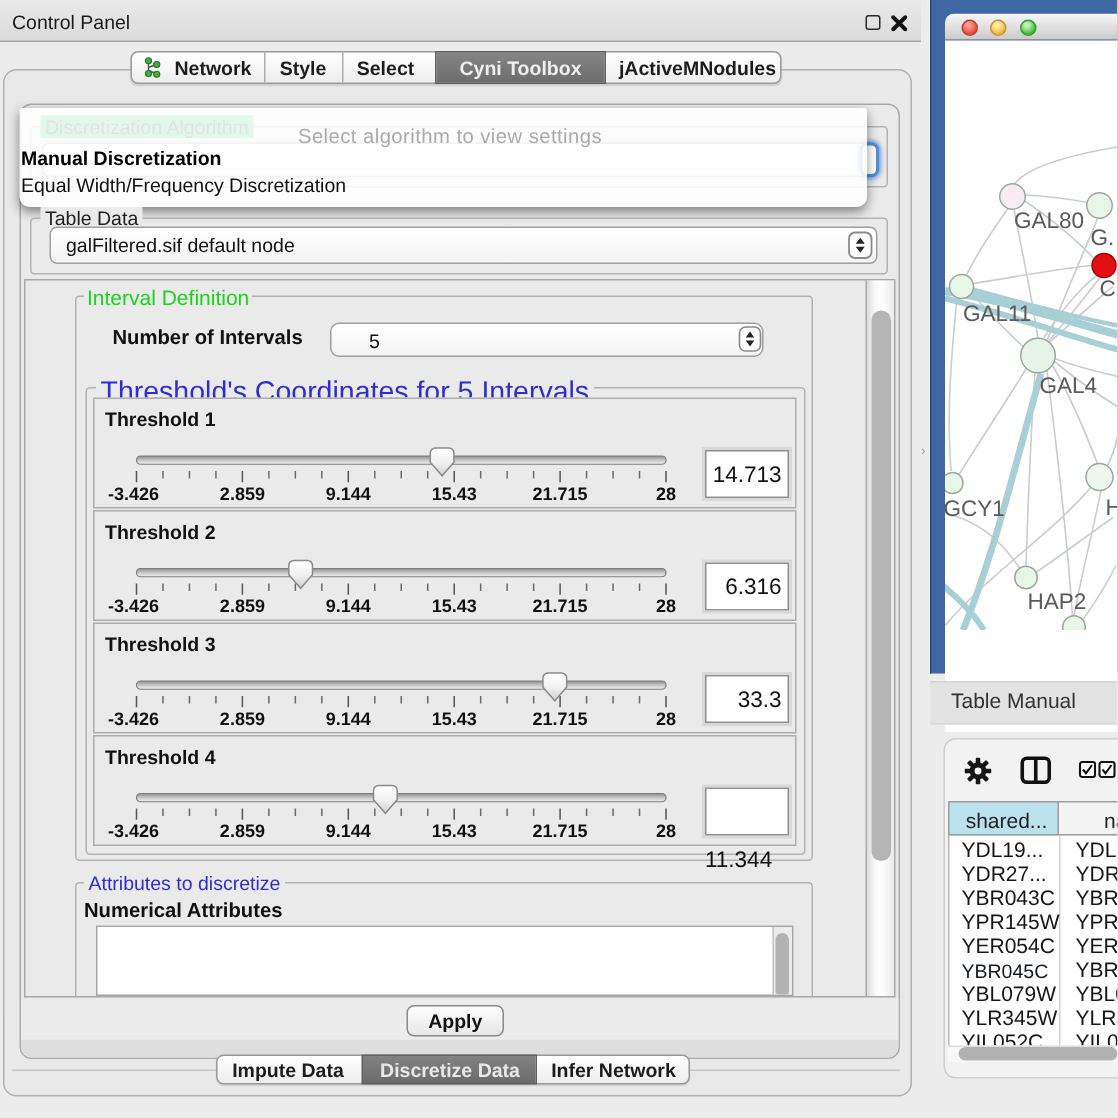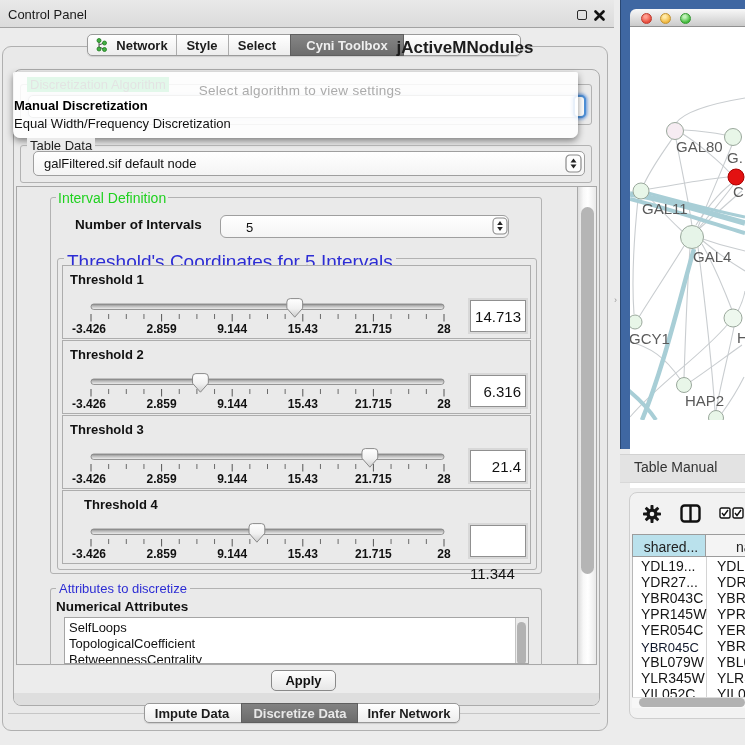--- a/index.html
+++ b/index.html
@@ -26,21 +26,21 @@
 <path d="M5 5 L5 13 M5 9 L10 7 M5 11 L10 13" stroke="#555" stroke-width="1" fill="none"></path>
 <circle cx="5" cy="4.5" r="2" fill="#44b044" stroke="#1d7a1d" stroke-width="0.8"></circle>
 <circle cx="10.5" cy="7" r="2" fill="#44b044" stroke="#1d7a1d" stroke-width="0.8"></circle>
 <circle cx="5" cy="13" r="2" fill="#44b044" stroke="#1d7a1d" stroke-width="0.8"></circle>
 <circle cx="10.5" cy="13.5" r="2" fill="#44b044" stroke="#1d7a1d" stroke-width="0.8"></circle>
 </svg>
 <div class="txt" style="left:42px;top:38px;width:200px;text-align:center;font-size:13px;font-weight:600;color:#1c1c1c;">Network</div>
 <div class="txt" style="left:102px;top:38px;width:200px;text-align:center;font-size:13px;font-weight:600;color:#1c1c1c;">Style</div>
 <div class="txt" style="left:157px;top:38px;width:200px;text-align:center;font-size:13px;font-weight:600;color:#1c1c1c;">Select</div>
 <div class="txt" style="left:247px;top:38px;width:200px;text-align:center;font-size:13px;font-weight:600;color:#efefef;">Cyni Toolbox</div>
-<div class="txt" style="left:365px;top:38px;width:200px;text-align:center;font-size:17px;font-weight:600;color:#1c1c1c;">jActiveMNodules</div>
+<div class="txt" style="left:365px;top:38px;width:200px;text-align:center;font-size:13px;font-weight:600;color:#1c1c1c;">jActiveMNodules</div>
 <div class="ab" style="left:20px;top:84px;width:572px;height:41px;border:1px solid #b2b2b2;border-radius:3px;"></div>
 <div class="txt" style="left:27px;top:77px;font-size:13px;color:#2a2a2a;background:#22c55e;padding:0 3px;">Discretization Algorithm</div>
 <div class="ab" style="left:28px;top:95px;width:558px;height:23px;border-radius:5px;background:#fff;border:1px solid #9b9b9b;box-shadow:0 0 3px rgba(100,150,220,0.4);"></div>
 <div class="ab" style="left:573px;top:95px;width:13px;height:23px;border-radius:5px;background:#fff;border:2px solid #4d8fd6;box-shadow:0 0 3px 1.5px rgba(80,140,220,0.65);"></div>
 <div class="ab" style="left:13px;top:72px;width:565px;height:66px;background:rgba(255,255,255,0.87);border-radius:2px 2px 7px 7px;box-shadow:0 3px 7px rgba(0,0,0,0.45);"></div>
 <div class="txt" style="left:170px;top:83px;width:260px;text-align:center;font-size:13.5px;letter-spacing:0.3px;color:#ababab;">Select algorithm to view settings</div>
 <div class="txt" style="left:14px;top:98px;font-size:13px;font-weight:bold;color:#000;">Manual Discretization</div>
 <div class="txt" style="left:14px;top:116px;font-size:13px;color:#111;">Equal Width/Frequency Discretization</div>
 <div class="ab" style="left:20px;top:145px;width:572px;height:38px;border:1px solid #b2b2b2;border-radius:3px;"></div>
 <div class="txt" style="left:27px;top:138px;font-size:13px;color:#1e1e1e;background:#eaeaea;padding:0 3px;">Table Data</div>
@@ -207,23 +207,23 @@
     <text x="99.60" y="68" font-size="12" font-weight="bold" fill="#111" text-anchor="middle" font-family="Liberation Sans,sans-serif">2.859</text>
     <text x="170.20" y="68" font-size="12" font-weight="bold" fill="#111" text-anchor="middle" font-family="Liberation Sans,sans-serif">9.144</text>
     <text x="240.80" y="68" font-size="12" font-weight="bold" fill="#111" text-anchor="middle" font-family="Liberation Sans,sans-serif">15.43</text>
     <text x="311.40" y="68" font-size="12" font-weight="bold" fill="#111" text-anchor="middle" font-family="Liberation Sans,sans-serif">21.715</text>
     <text x="382.00" y="68" font-size="12" font-weight="bold" fill="#111" text-anchor="middle" font-family="Liberation Sans,sans-serif">28</text>
     <g transform="translate(299.36,33)">
       <path d="M4,0.6 h9 a3.4,3.4 0 0 1 3.4,3.4 v6.2 L8.5,19.2 L0.6,10.2 v-6.2 A3.4,3.4 0 0 1 4,0.6 z" fill="url(#thg)" stroke="#8a8a8a" stroke-width="1"></path>
     </g>
   </svg>
 <div class="ab" style="left:470px;top:450px;width:56px;height:32px;background:#fff;border:1px solid #909090;box-shadow:0 0 0 2px #d8d8d8;"></div>
-<div class="txt" style="left:470px;top:458px;width:51px;text-align:right;font-size:15px;color:#111;">21.4</div>
+<div class="txt" style="left:470px;top:458px;width:51px;text-align:right;font-size:15px;color:#111;">33.3</div>
 <div class="ab" style="left:62px;top:490px;width:469px;height:74px;border:1px solid #adadad;background:#eaeaea;"></div>
-<div class="txt" style="left:84px;top:497px;font-size:13px;font-weight:bold;color:#111;">Threshold 4</div>
+<div class="txt" style="left:70px;top:497px;font-size:13px;font-weight:bold;color:#111;">Threshold 4</div>
 <svg class="ab" style="left:62px;top:490px;" width="469" height="74" viewBox="0 0 469 74">
     <defs>
       <linearGradient id="thg" x1="0" y1="0" x2="0" y2="1">
         <stop offset="0" stop-color="#ffffff"></stop>
         <stop offset="0.55" stop-color="#f0f0f0"></stop>
         <stop offset="1" stop-color="#cdcdcd"></stop>
       </linearGradient>
       <linearGradient id="trk" x1="0" y1="0" x2="0" y2="1">
         <stop offset="0" stop-color="#8e8e8e"></stop>
         <stop offset="0.5" stop-color="#c6c6c6"></stop>
@@ -261,21 +261,20 @@
     <g transform="translate(186.41,33)">
       <path d="M4,0.6 h9 a3.4,3.4 0 0 1 3.4,3.4 v6.2 L8.5,19.2 L0.6,10.2 v-6.2 A3.4,3.4 0 0 1 4,0.6 z" fill="url(#thg)" stroke="#8a8a8a" stroke-width="1"></path>
     </g>
   </svg>
 <div class="ab" style="left:470px;top:525px;width:56px;height:32px;background:#fff;border:1px solid #909090;box-shadow:0 0 0 2px #d8d8d8;"></div>
 <div class="txt" style="left:470px;top:533px;width:51px;text-align:left;font-size:15px;color:#111;margin-top:32px;">11.344</div>
 <div class="ab" style="left:50px;top:588px;width:492px;height:77px;border:1px solid #b2b2b2;border-bottom:none;border-radius:3px 3px 0 0;"></div>
 <div class="txt" style="left:56px;top:581px;font-size:13px;color:#2d2dd4;background:#eaeaea;padding:0 3px;">Attributes to discretize</div>
 <div class="txt" style="left:56px;top:599px;font-size:13.5px;font-weight:bold;color:#111;">Numerical Attributes</div>
 <div class="ab" style="left:64px;top:617px;width:465px;height:47px;border:1px solid #a5a5a5;background:#fff;overflow:hidden;">
-<div class="txt" style="left:4px;top:2px;font-size:13px;color:#111;line-height:16px;">SelfLoops<br>TopologicalCoefficient<br>BetweennessCentrality<br></div>
 <div class="ab" style="right:0;top:0;width:13px;height:47px;background:#ececec;border-left:1px solid #c4c4c4;"></div>
 <div class="ab" style="right:2px;top:4px;width:9px;height:43px;background:#b2b2b2;border-radius:4.5px;"></div>
 </div>
 <div class="ab" style="left:14px;top:666px;width:585px;height:27px;background:#ececec;"></div>
 <div class="ab" style="left:271px;top:670px;width:65px;height:21px;border:1px solid #898989;border-radius:5px;background:linear-gradient(#fefefe,#e7e7e7);"></div>
 <div class="txt" style="left:271px;top:673px;width:65px;text-align:center;font-size:13px;font-weight:600;color:#111;">Apply</div>
 <div class="ab" style="left:8px;top:713px;width:592px;height:1px;background:#c6c6c6;"></div>
 <div class="ab" style="left:144px;top:703px;width:316px;height:20px;border:1px solid #989898;border-radius:5px;background:linear-gradient(#ffffff,#ededed);box-shadow:0 1px 1px rgba(0,0,0,0.12);"></div>
 <div class="ab" style="left:241px;top:703px;width:117px;height:20px;background:linear-gradient(#828282,#6b6b6b);border:1px solid #5f5f5f;"></div>
 <div class="txt" style="left:92px;top:706px;width:200px;text-align:center;font-size:13px;font-weight:600;color:#1c1c1c;">Impute Data</div>

